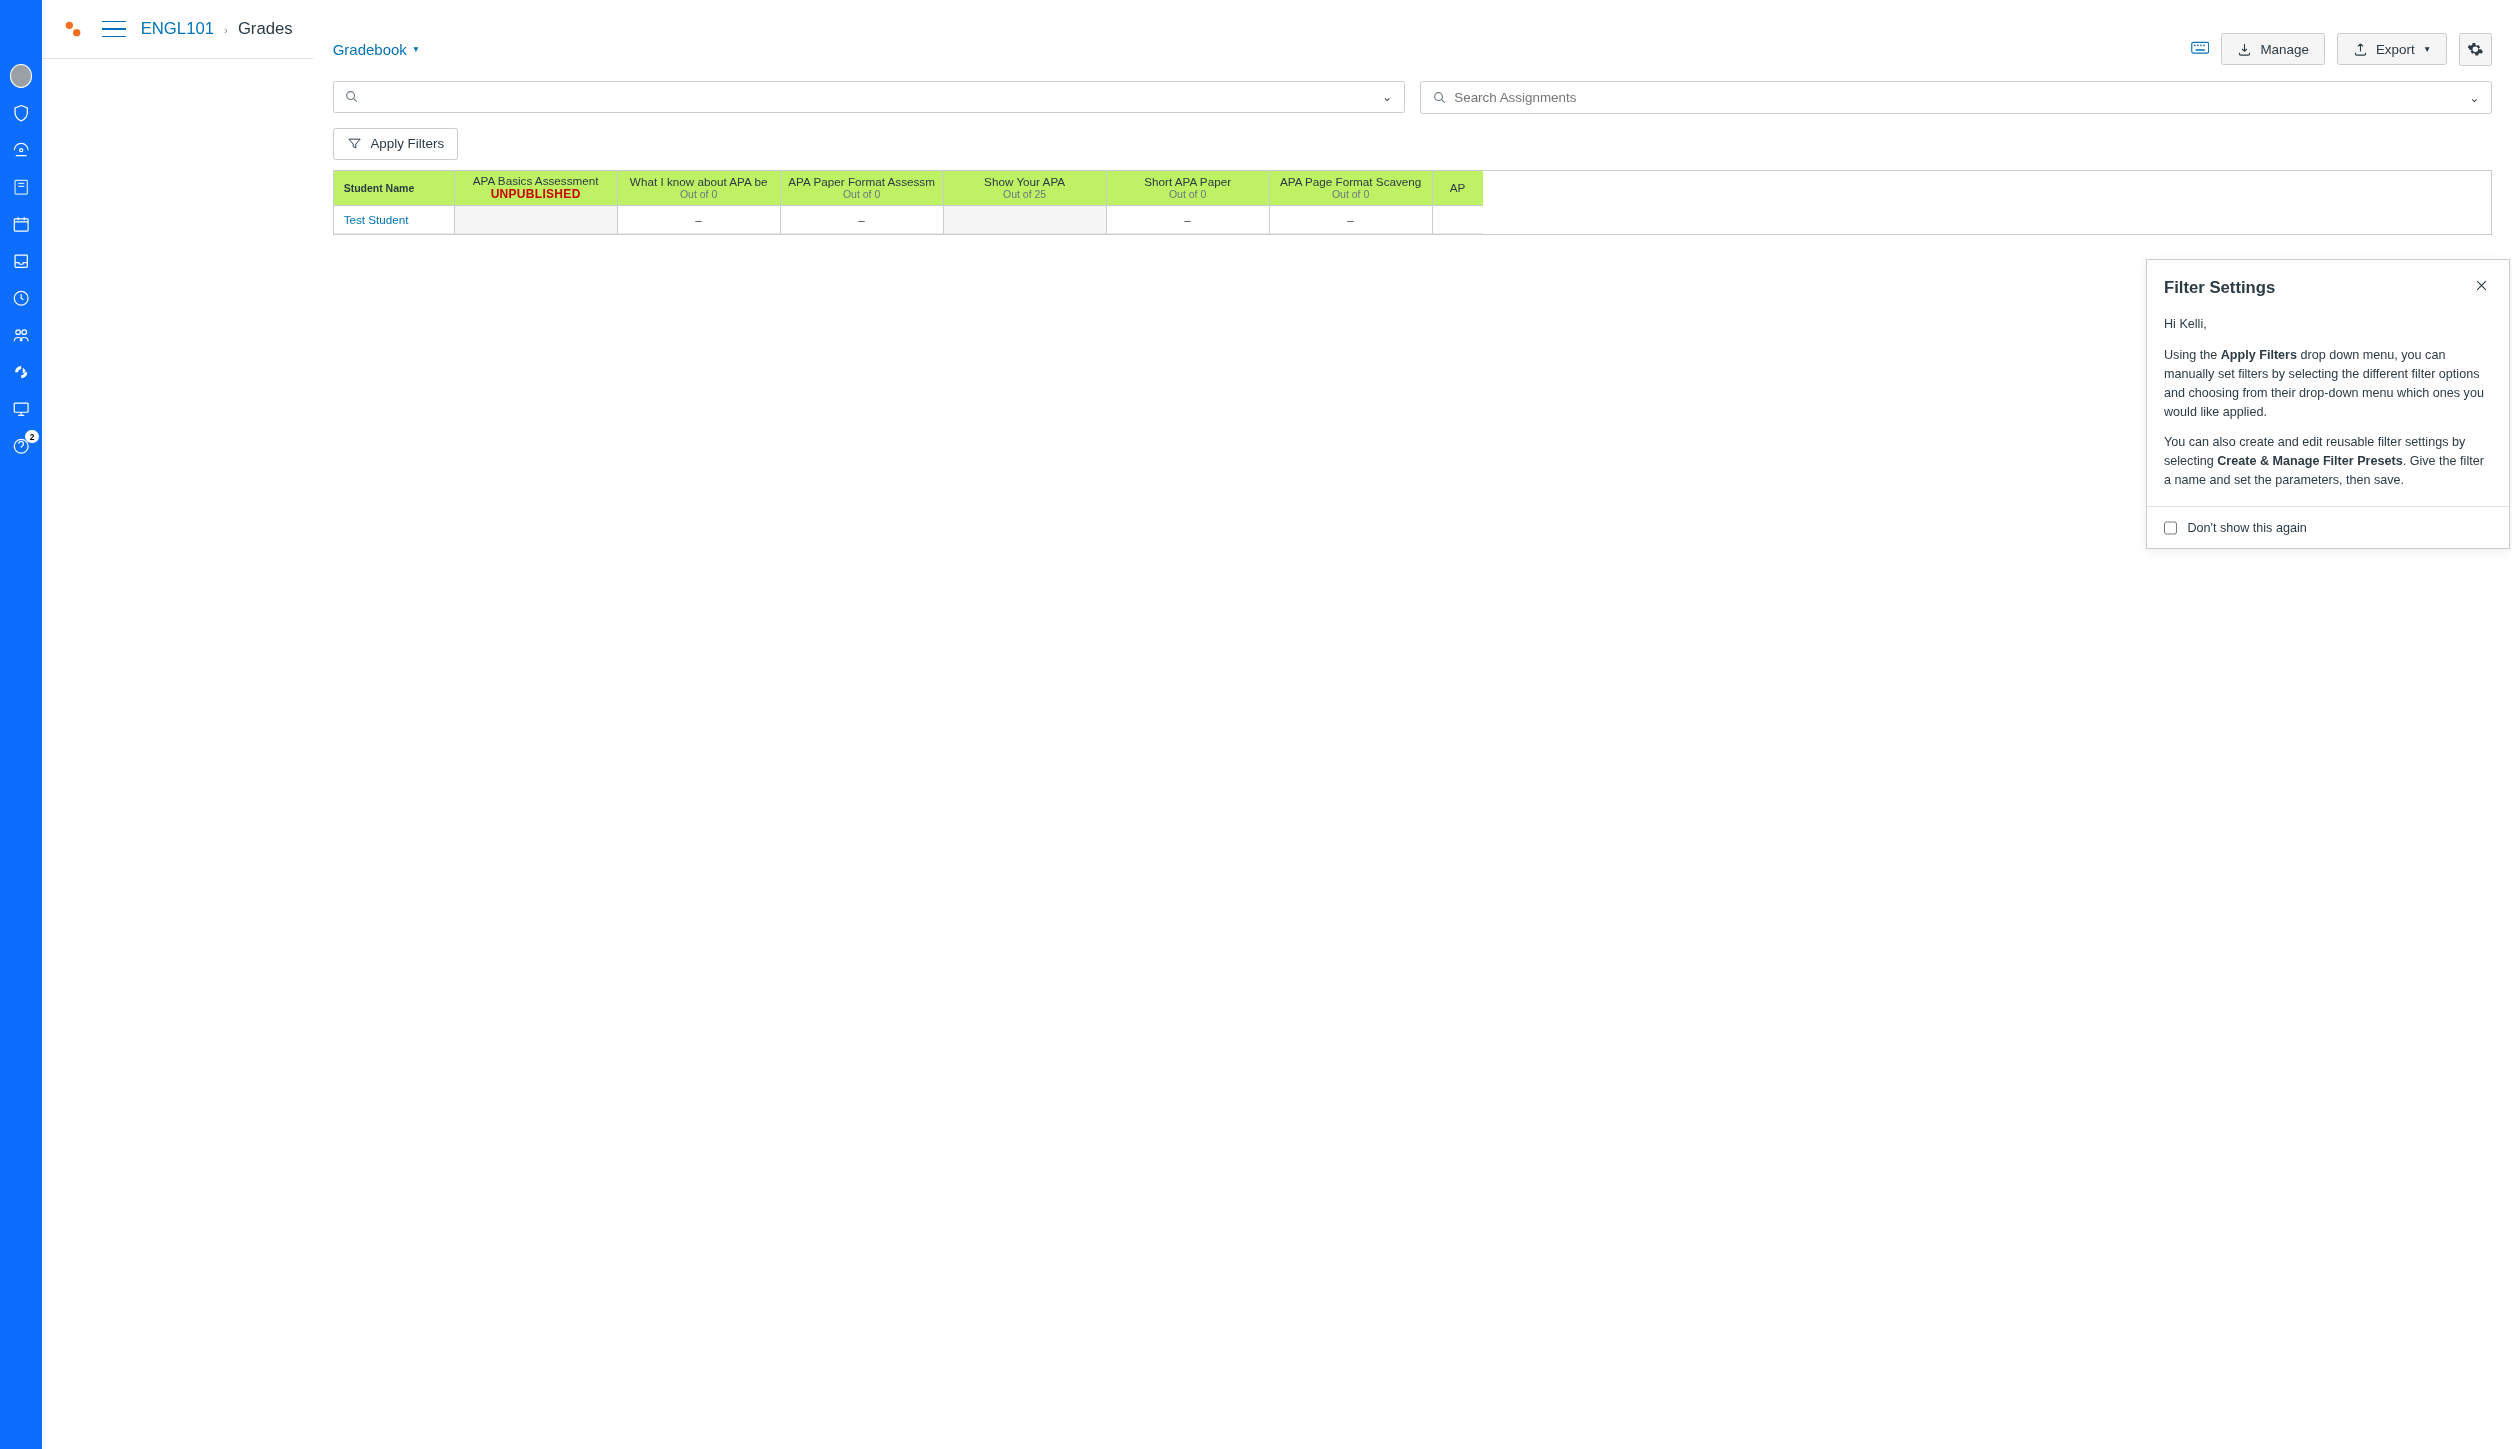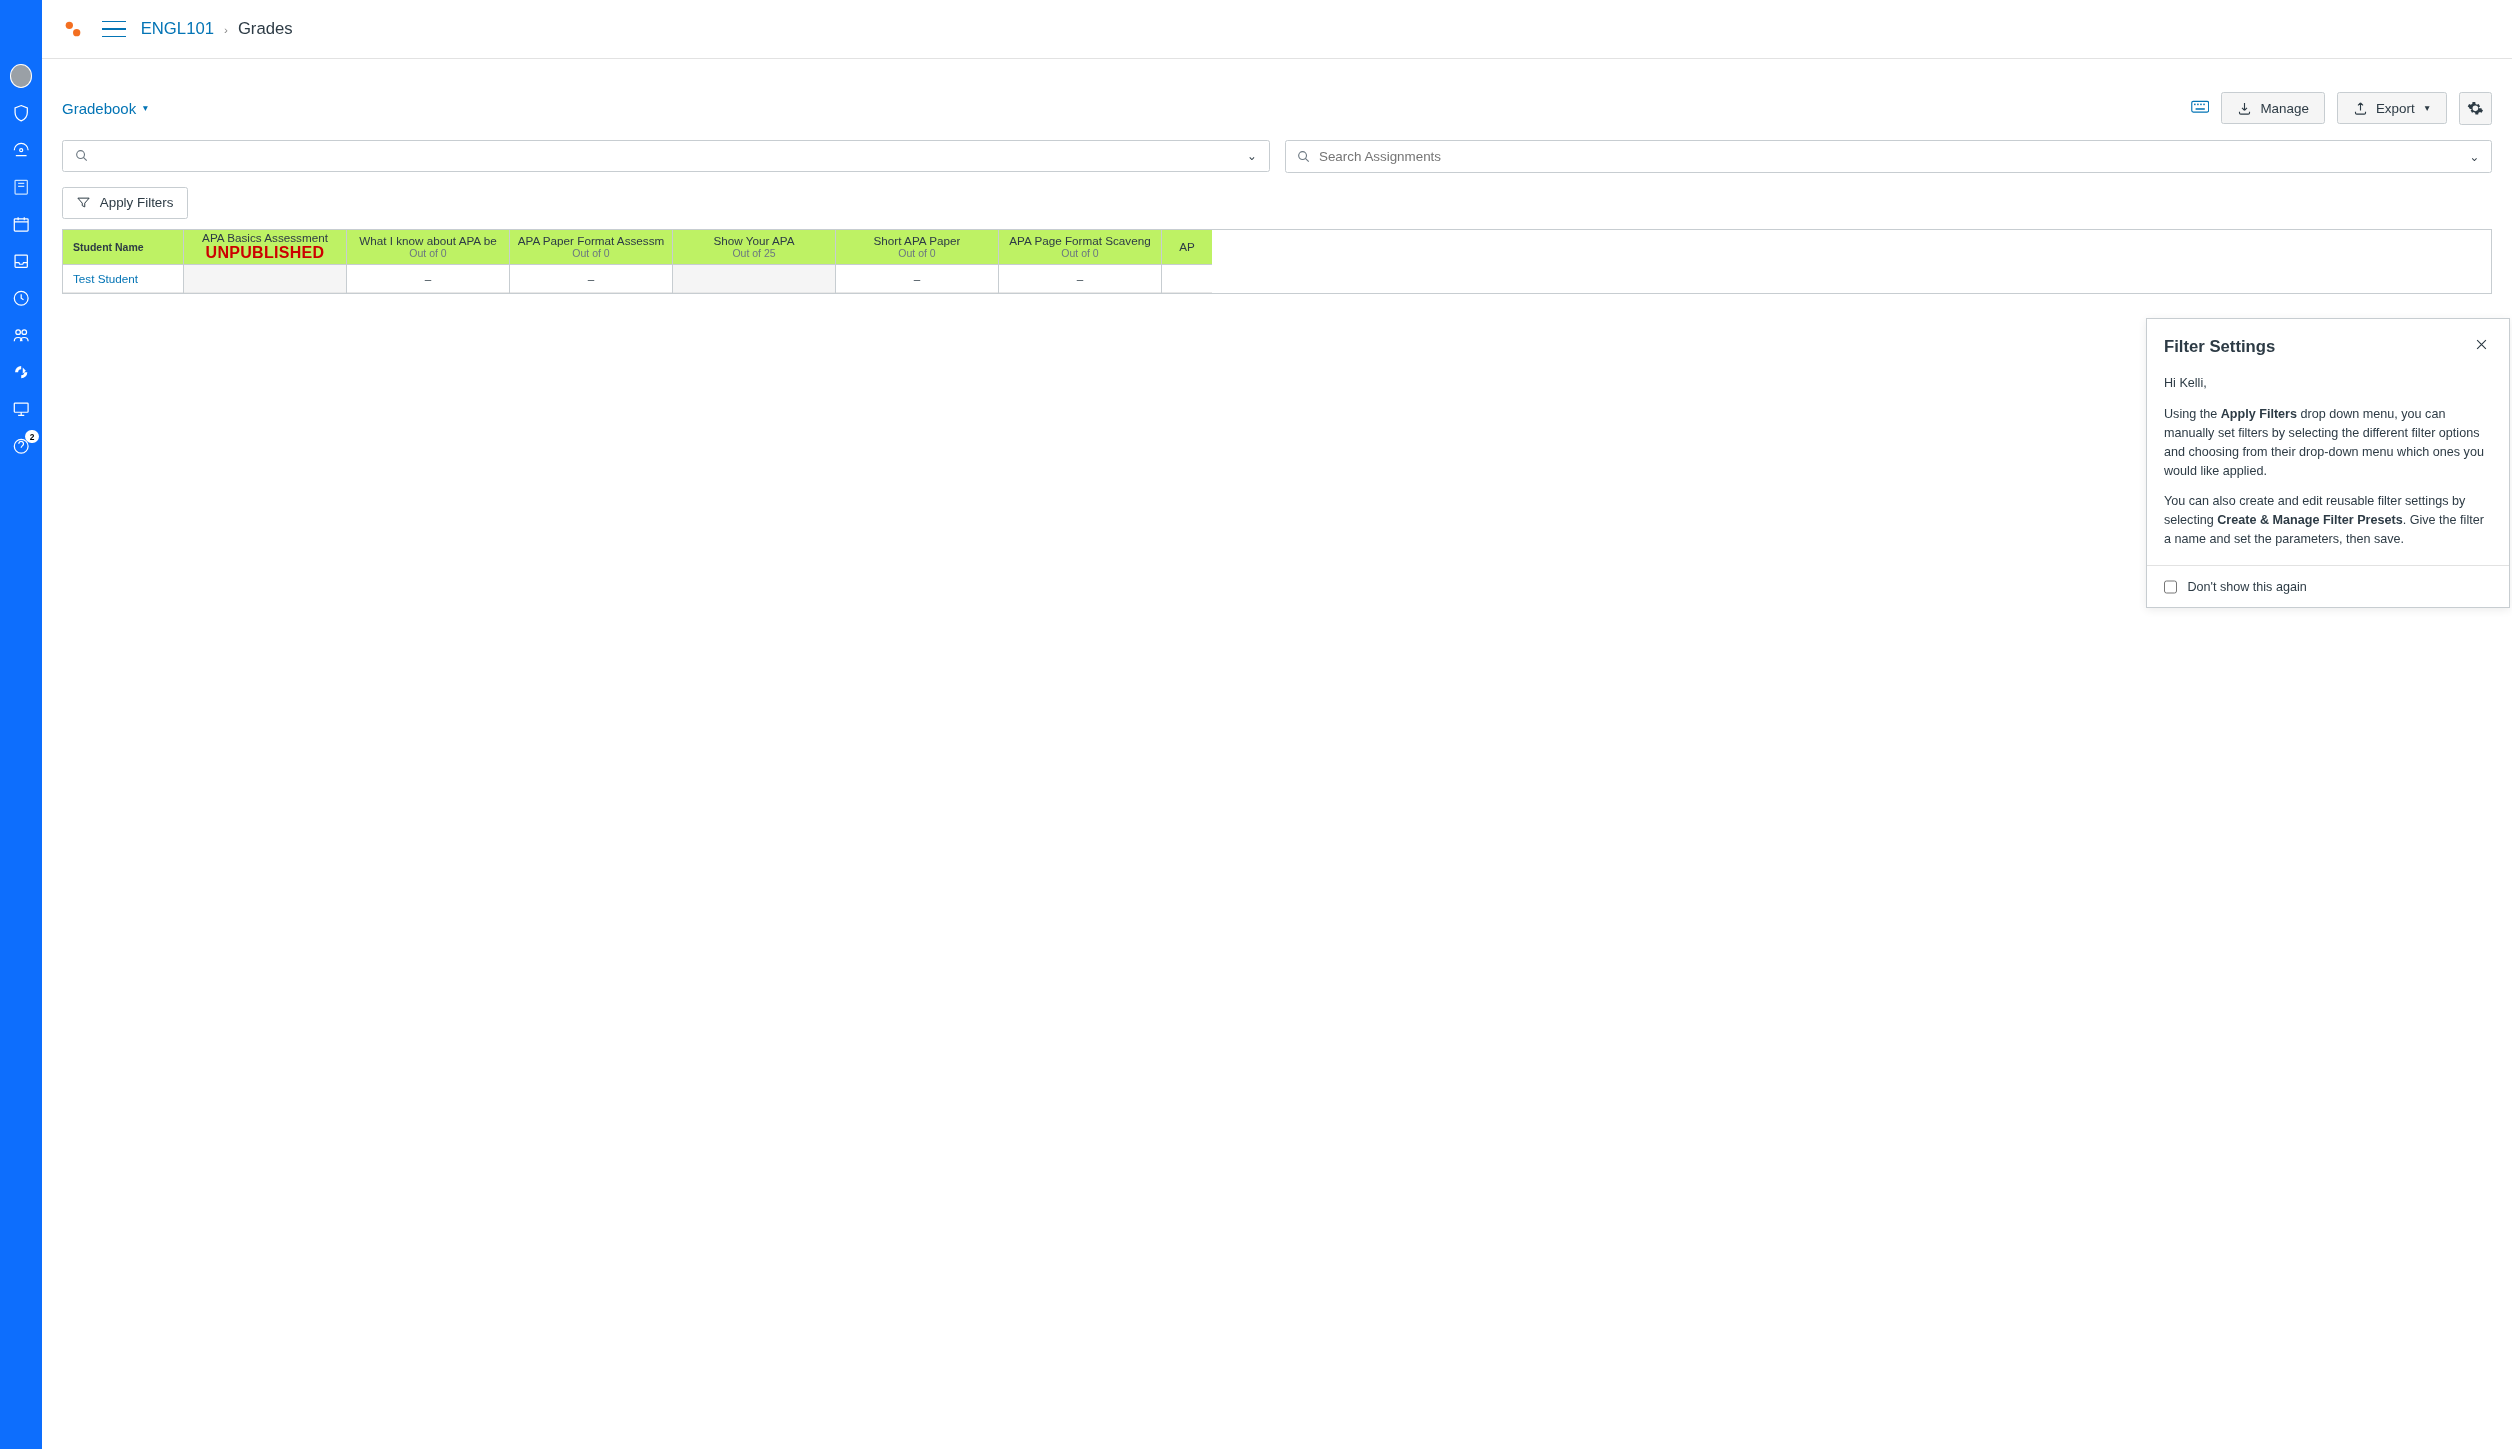--- a/index.html
+++ b/index.html
@@ -32,21 +32,21 @@
     .rail-badge {
       position: relative;
     }
     .rail-badge .badge {
       position:absolute; top:-5px; right:-6.7px;
       width:13.4px; height:13.4px; border-radius:50%;
       background:#fff; color:#000; font-size:8.4px; font-weight:700;
       display:flex; align-items:center; justify-content:center;
     }
     
-    .main { flex: 1; display:flex; flex-direction:column; overflow:hidden; }
+    .main { flex: 1; display:flex; flex-direction:row; overflow:hidden; }
     
     .topbar {
       height: 59px;
       display:flex; align-items:center;
       padding: 0 20px;
       border-bottom: 0.8px solid #e2e2e2;
       gap: 15px;
     }
     .logo-mark {
       width:22px; height:22px;
@@ -128,21 +128,21 @@
     .grid-col.assign { width:163px; }
     .grid-col.last { width:50px; }
     .grid-head {
       background:#bef264; border-bottom:0.8px solid #c7cdd1;
       height:35px; display:flex; flex-direction:column; align-items:center; justify-content:center;
       font-size:11.7px; color:#2d3b45; overflow:hidden; white-space:nowrap;
       padding: 0 5px;
     }
     .grid-head.student { align-items:flex-start; padding-left:10px; font-size:10.5px; font-weight:700; }
     .grid-head .sub { font-size:10.5px; color:#6b7780; }
-    .grid-head .unpub { font-size:16px; color:#cc0000; font-weight:700; letter-spacing:0.3px; }
+    .grid-head .unpub { font-size:12px; color:#cc0000; font-weight:700; letter-spacing:0.3px; }
     .grid-head .title { font-size:11.7px; color:#2d3b45; white-space:nowrap; overflow:hidden; text-overflow:clip; max-width:100%; }
     .grid-cell {
       height:28.5px; border-bottom:0.8px solid #e8e8e8;
       display:flex; align-items:center; justify-content:center;
       font-size:11.7px; color:#2d3b45;
     }
     .grid-cell.student { justify-content:flex-start; padding-left:10px; }
     .grid-cell.student a { color:#0374b5; text-decoration:none; }
     .grid-cell.gray { background:#f5f5f5; }
     

